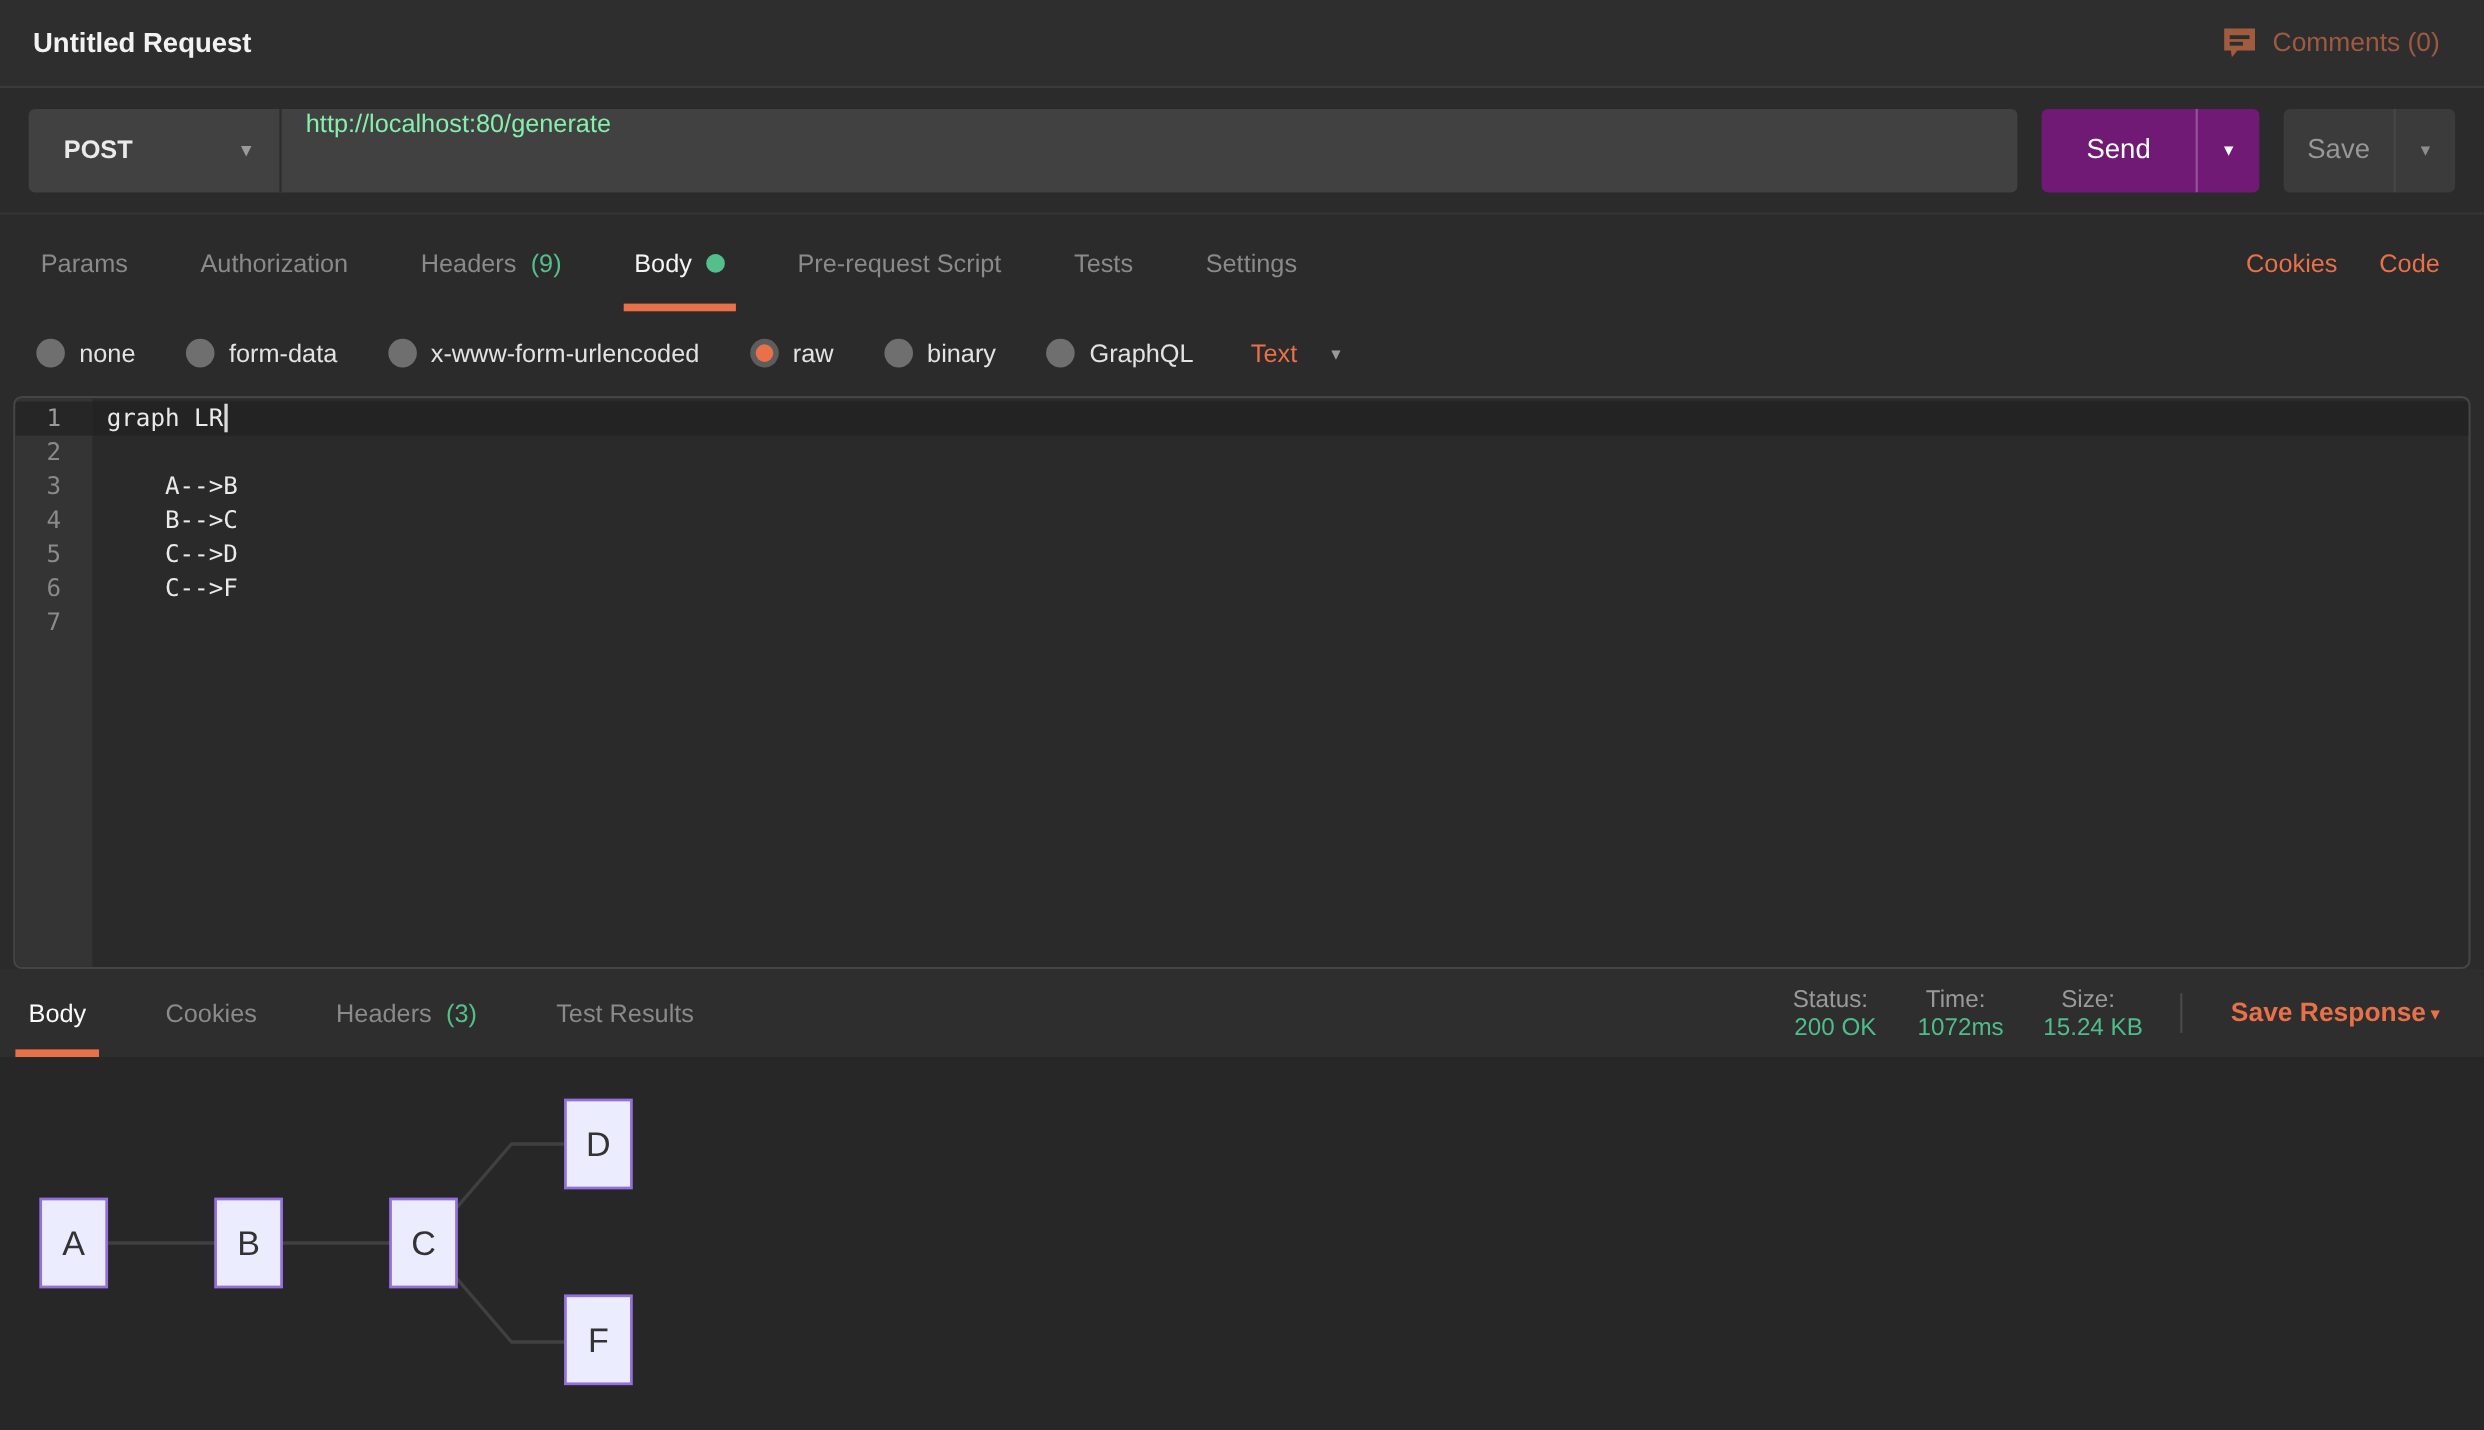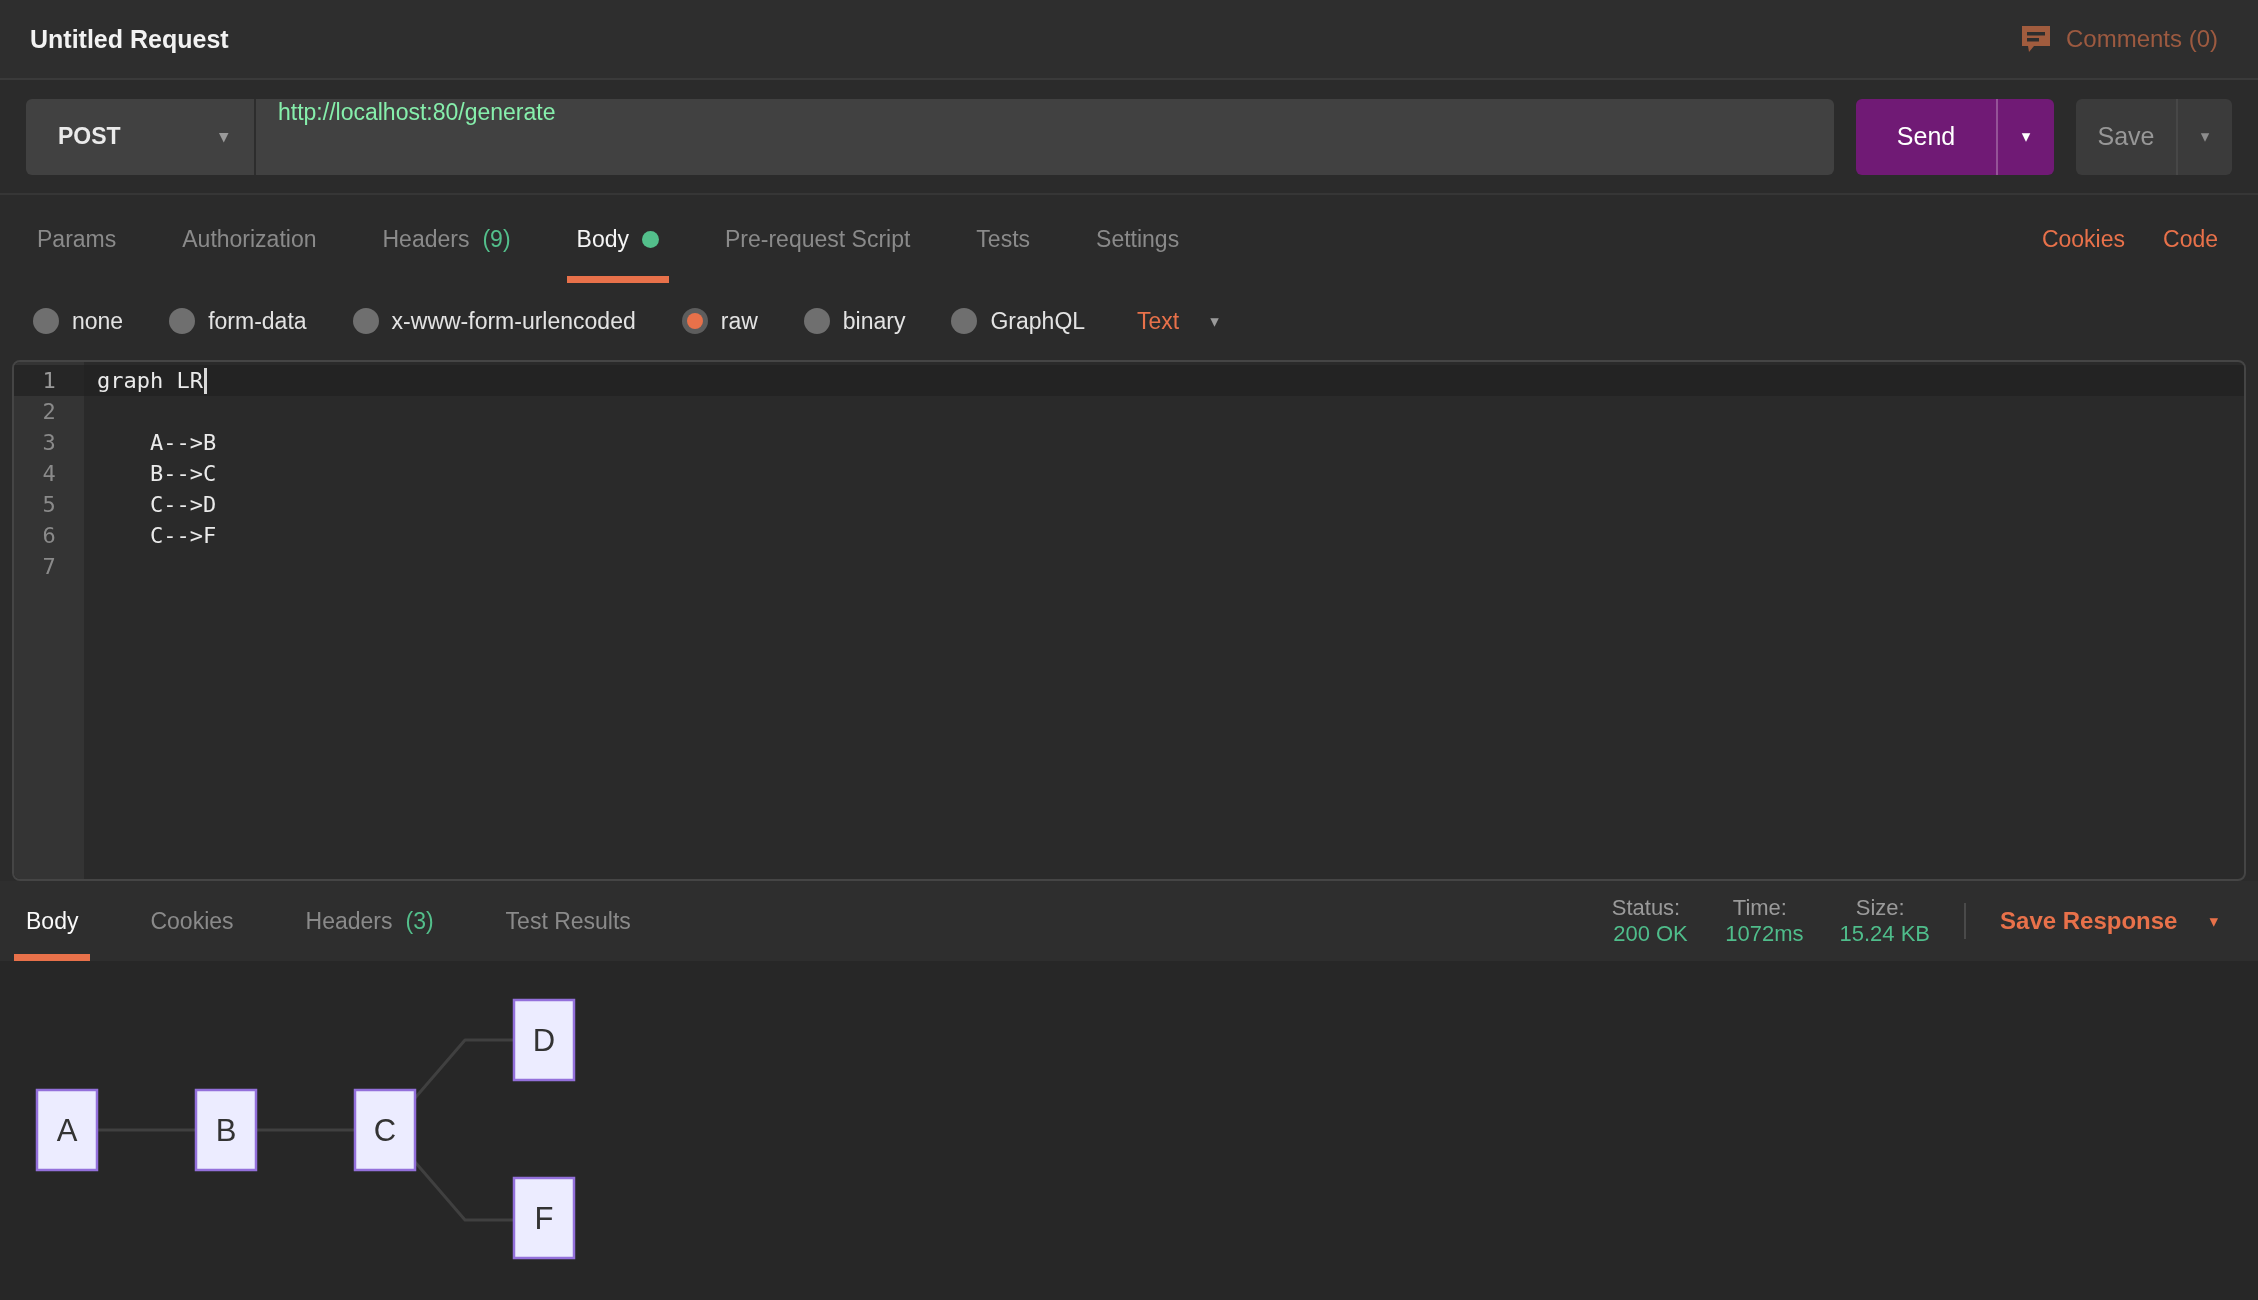--- a/index.html
+++ b/index.html
@@ -138,21 +138,21 @@
   .rtab.active { color:#fafafa; }
   .rtab.active::after {
     content:""; position:absolute; left:0; right:0; bottom:0;
     height:7px; background:#e8714a;
   }
   .meta { margin-left:auto; display:flex; align-items:center; }
   .mitem { display:flex; align-items:center; margin-left:36px; font-size:22px;flex-direction:column; }
   .mlabel { color:#9a9a9a; margin-right:9px; }
   .mvalue { color:#4fbd8b; }
   .vdivider { width:2px; height:36px; background:#4a4a4a; margin:0 10px 0 34px; }
-  .save-resp { display:flex; align-items:center; gap:32px; margin-left:24px; cursor:pointer; }
+  .save-resp { display:flex; align-items:center; gap:4px; margin-left:34px; cursor:pointer; }
   .save-resp .sr-label { font-size:24px; font-weight:600; color:#e8714a; }
   .save-resp .caret { color:#e8714a; }
 
   
   .resp-body { flex:1; background:#272727; position:relative; overflow:hidden; }
   .resp-body svg { position:absolute; left:0; top:0; }
   .gnode-text { font-family:"Liberation Sans", sans-serif; font-size:31px; fill:#333333; }
 </style>
 </head>
 <body>

